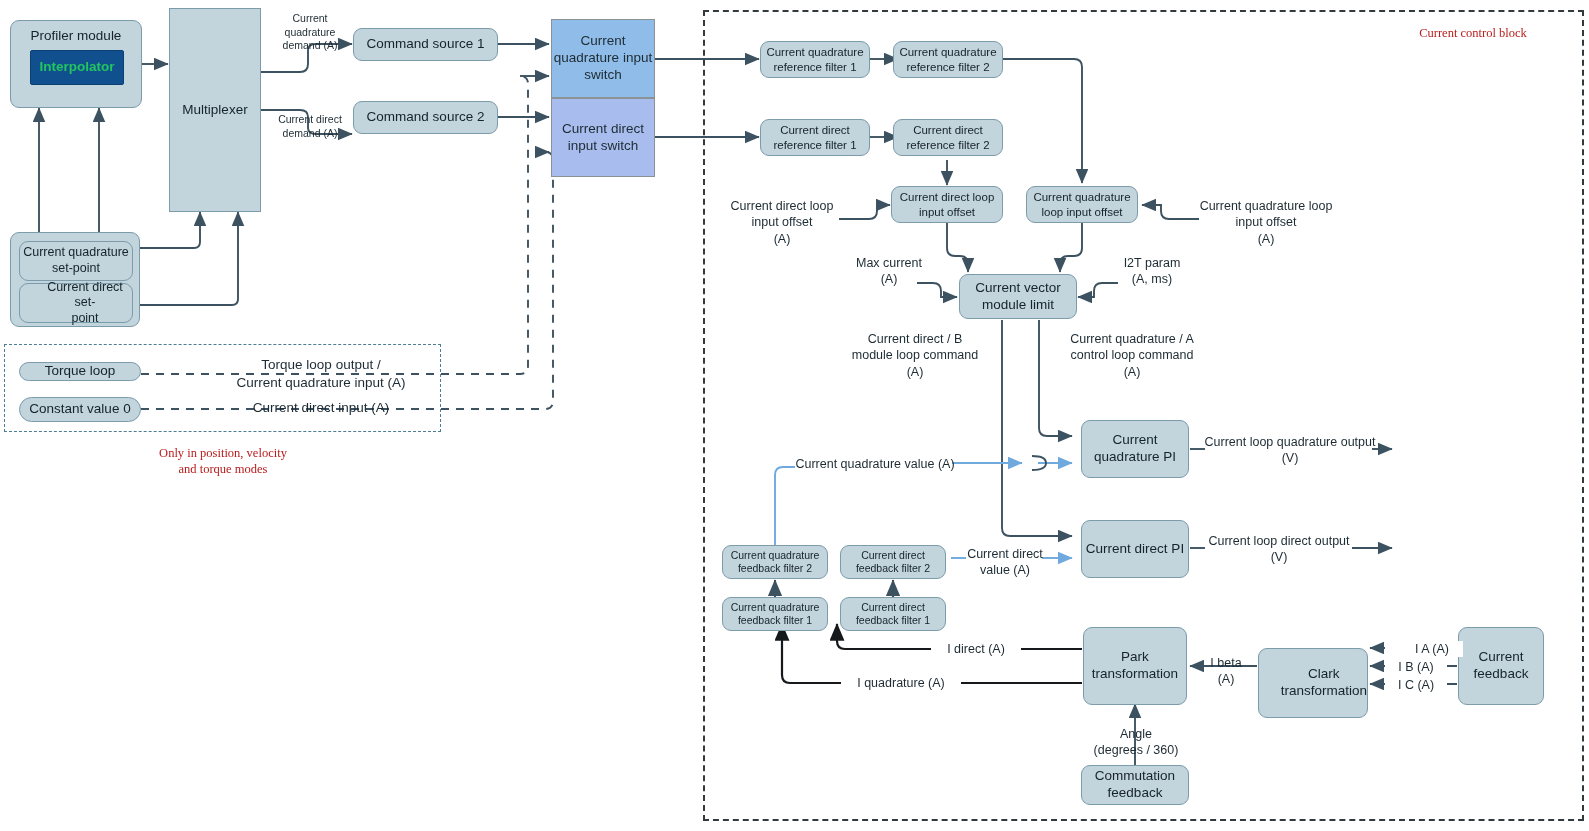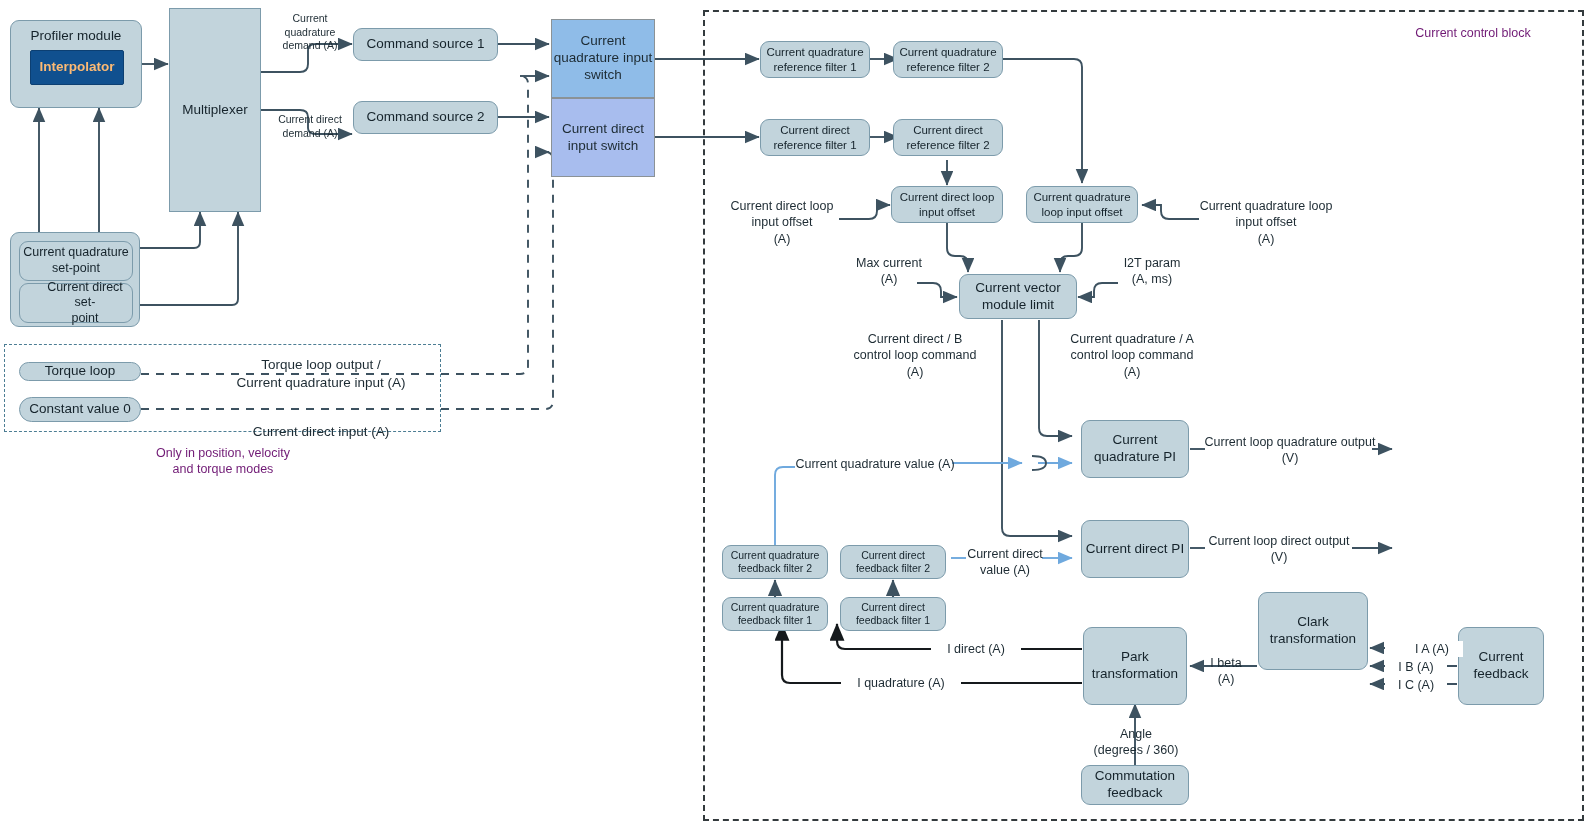--- a/index.html
+++ b/index.html
@@ -8,30 +8,30 @@
   #stage{position:absolute;left:0;top:0;width:1589px;height:831px;}
   svg#wires{position:absolute;left:0;top:0;width:1589px;height:831px;pointer-events:none;}
 
   .node{position:absolute;box-sizing:border-box;display:flex;align-items:center;
         justify-content:center;text-align:center;line-height:1.25;}
   .box{background:#c2d4dc;border:1.6px solid #7c9bab;border-radius:9px;color:#15232b;}
   .box.sq{border-radius:0;}
   .box.pill{border-radius:16px;}
   .switch-q{background:#8fbce8;border:1.6px solid #8b9296;border-radius:0;}
   .switch-d{background:#a8bdee;border:1.6px solid #8b9296;border-radius:0;}
-  .interp{background:#10508f;border:1.6px solid #0c3f72;border-radius:2px;color:#fdba74;
+  .interp{background:#10508f;border:1.6px solid #0c3f72;border-radius:2px;color:#22c55e;
           font-weight:bold;}
   .lbl{position:absolute;text-align:center;color:#1d2b33;line-height:1.3;}
   .f14{font-size:13.5px;}
   .f13{font-size:12.5px;}
   .f12{font-size:11.5px;}
   .f11{font-size:10.5px;}
   .dashcontain{position:absolute;box-sizing:border-box;border:1.8px dashed #4c7d93;}
   .ctrlblock{position:absolute;box-sizing:border-box;border:2px dashed #333a3d;}
-  .muted{color:#701a75;}
+  .muted{color:#b91c1c;font-family:Liberation Serif, serif;}
 </style>
 </head>
 <body>
 
 <div id="stage">
 
   <svg id="wires" viewBox="0 0 1589 831">
     <defs>
       <marker id="ah" markerWidth="9" markerHeight="9" refX="7.6" refY="3.4" orient="auto">
         <path d="M0,0 L8,3.4 L0,6.8 z" fill="#3d5260"></path>
@@ -249,61 +249,61 @@
   </div>
   <div class="node box f11" style="left:840px;top:597px;width:106px;height:34px;white-space:pre-line;">
     <span>Current direct
 feedback filter 1</span>
   </div>
 
   <div class="node box f14" style="left:1083px;top:627px;width:104px;height:78px;white-space:pre-line;">
     <span>Park
 transformation</span>
   </div>
-  <div class="node box f14" style="left:1258px;top:592px;width:110px;height:78px;white-space:pre-line;">
+  <div class="node box f14" style="left:1258px;top:648px;width:110px;height:70px;white-space:pre-line;justify-content:flex-end;">
     <span>Clark
 transformation</span>
   </div>
   <div class="node box f14" style="left:1458px;top:627px;width:86px;height:78px;white-space:pre-line;">
     <span>Current
 feedback</span>
   </div>
   <div class="node box f14" style="left:1081px;top:765px;width:108px;height:40px;white-space:pre-line;">
     <span>Commutation
 feedback</span>
   </div>
 
   <div class="lbl f11" style="left:268px;top:12px;width:84px;white-space:pre-line;">Current
 quadrature
 demand (A)</div>
   <div class="lbl f11" style="left:266px;top:113px;width:88px;white-space:pre-line;">Current direct
 demand (A)</div>
 
   <div class="lbl f14" style="left:196px;top:356px;width:250px;white-space:pre-line;">Torque loop output /
 Current quadrature input (A)</div>
-  <div class="lbl f14" style="left:196px;top:399px;width:250px;margin-top:24px;">Current direct input (A)</div>
+  <div class="lbl f14" style="left:196px;top:399px;width:250px;">Current direct input (A)</div>
   <div class="lbl f13 muted" style="left:113px;top:445px;width:220px;white-space:pre-line;">Only in position, velocity
 and torque modes</div>
 
   <div class="lbl f13 muted" style="left:1378px;top:25px;width:190px;">Current control block</div>
 
   <div class="lbl f13" style="left:718px;top:198px;width:128px;white-space:pre-line;">Current direct loop
 input offset
 (A)</div>
   <div class="lbl f13" style="left:1196px;top:198px;width:140px;white-space:pre-line;">Current quadrature loop
 input offset
 (A)</div>
 
   <div class="lbl f13" style="left:837px;top:255px;width:104px;white-space:pre-line;">Max current
 (A)</div>
   <div class="lbl f13" style="left:1106px;top:255px;width:92px;white-space:pre-line;">I2T param
 (A, ms)</div>
 
   <div class="lbl f13" style="left:831px;top:331px;width:168px;white-space:pre-line;">Current direct / B
-control loop command
+module loop command
 (A)</div>
   <div class="lbl f13" style="left:1048px;top:331px;width:168px;white-space:pre-line;">Current quadrature / A
 control loop command
 (A)</div>
 
   <div class="lbl f13" style="left:795px;top:456px;width:160px;">Current quadrature value (A)</div>
   <div class="lbl f13" style="left:952px;top:546px;width:106px;white-space:pre-line;">Current direct
 value (A)</div>
 
   <div class="lbl f13" style="left:1204px;top:434px;width:172px;white-space:pre-line;">Current loop quadrature output

